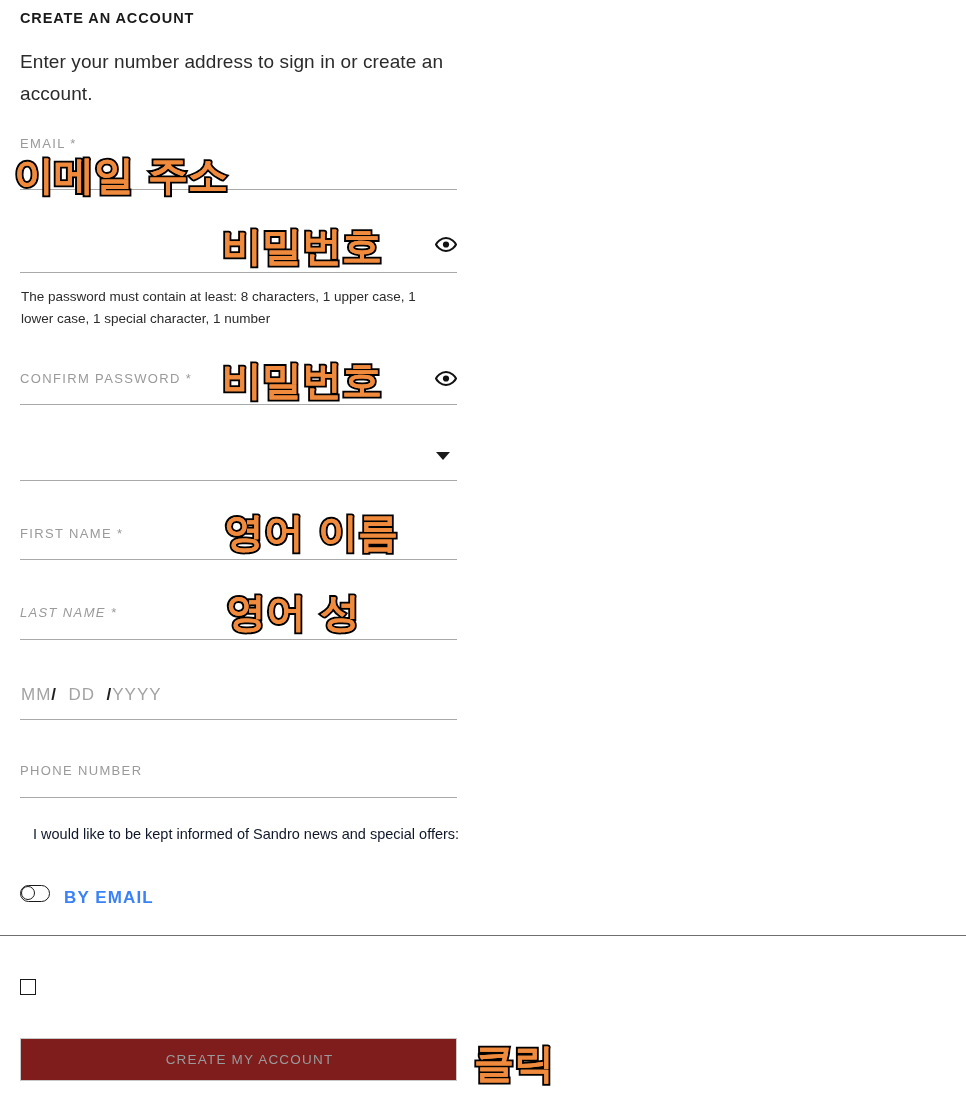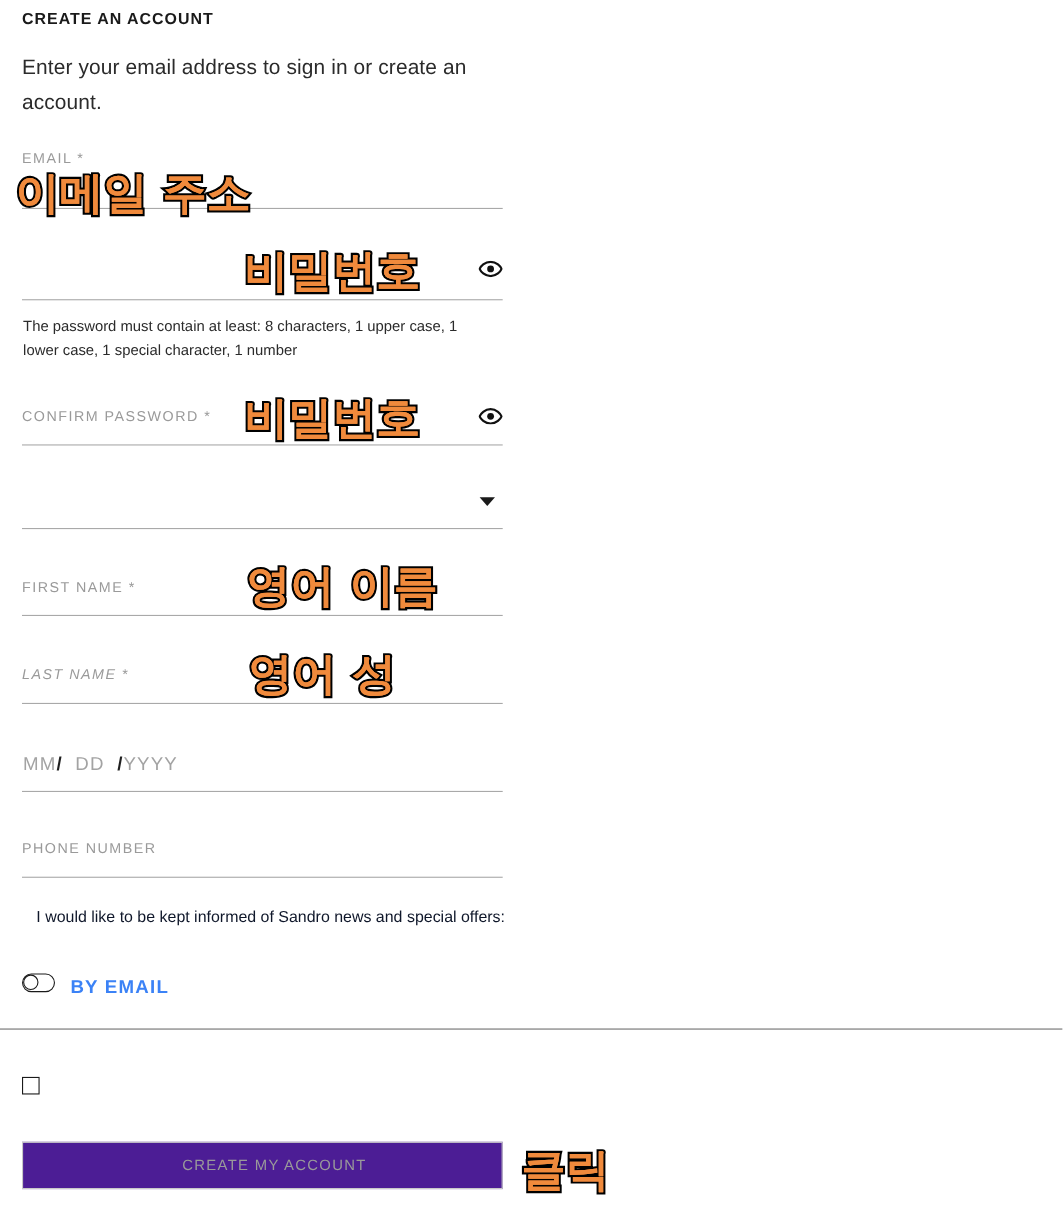--- a/index.html
+++ b/index.html
@@ -183,21 +183,21 @@
     white-space: nowrap;
   }
 
   
   .submit-btn {
     position: absolute;
     left: 20px;
     top: 1038px;
     width: 437px;
     height: 43px;
-    background: #4c1d95;
+    background: #7f1d1d;
     border: 1px solid #c8c8c8;
     color: #9a9a9a;
     font-size: 13.5px;
     letter-spacing: 1.2px;
     font-family: "Liberation Sans", sans-serif;
     cursor: default;
     display: flex;
     align-items: center;
     justify-content: center;
     padding-left: 22px;
@@ -224,21 +224,21 @@
     pointer-events: none;
     z-index: 41;
   }
 </style>
 </head>
 <body>
 
 <div class="page">
 
   <div class="section-title">CREATE AN ACCOUNT</div>
-  <div class="intro">Enter your email address to sign in or create an account.</div>
+  <div class="intro">Enter your number address to sign in or create an account.</div>
 
   <div class="field" style="top:136px;">
     <div class="field-label">EMAIL *</div>
   </div>
   <div class="field-rule" style="left:20px; top:189px;"></div>
 
   <div class="eye-btn" style="left:433px; top:231px;">
     <svg width="22" height="15" viewBox="0 0 22 15" aria-hidden="true">
       <path d="M11 1C5.6 1 1.9 5.3 1 7.5c0.9 2.2 4.6 6.5 10 6.5s9.1-4.3 10-6.5C20.1 5.3 16.4 1 11 1z" fill="none" stroke="#111111" stroke-width="2"></path>
       <circle cx="11" cy="7.5" r="3.1" fill="#111111"></circle>

